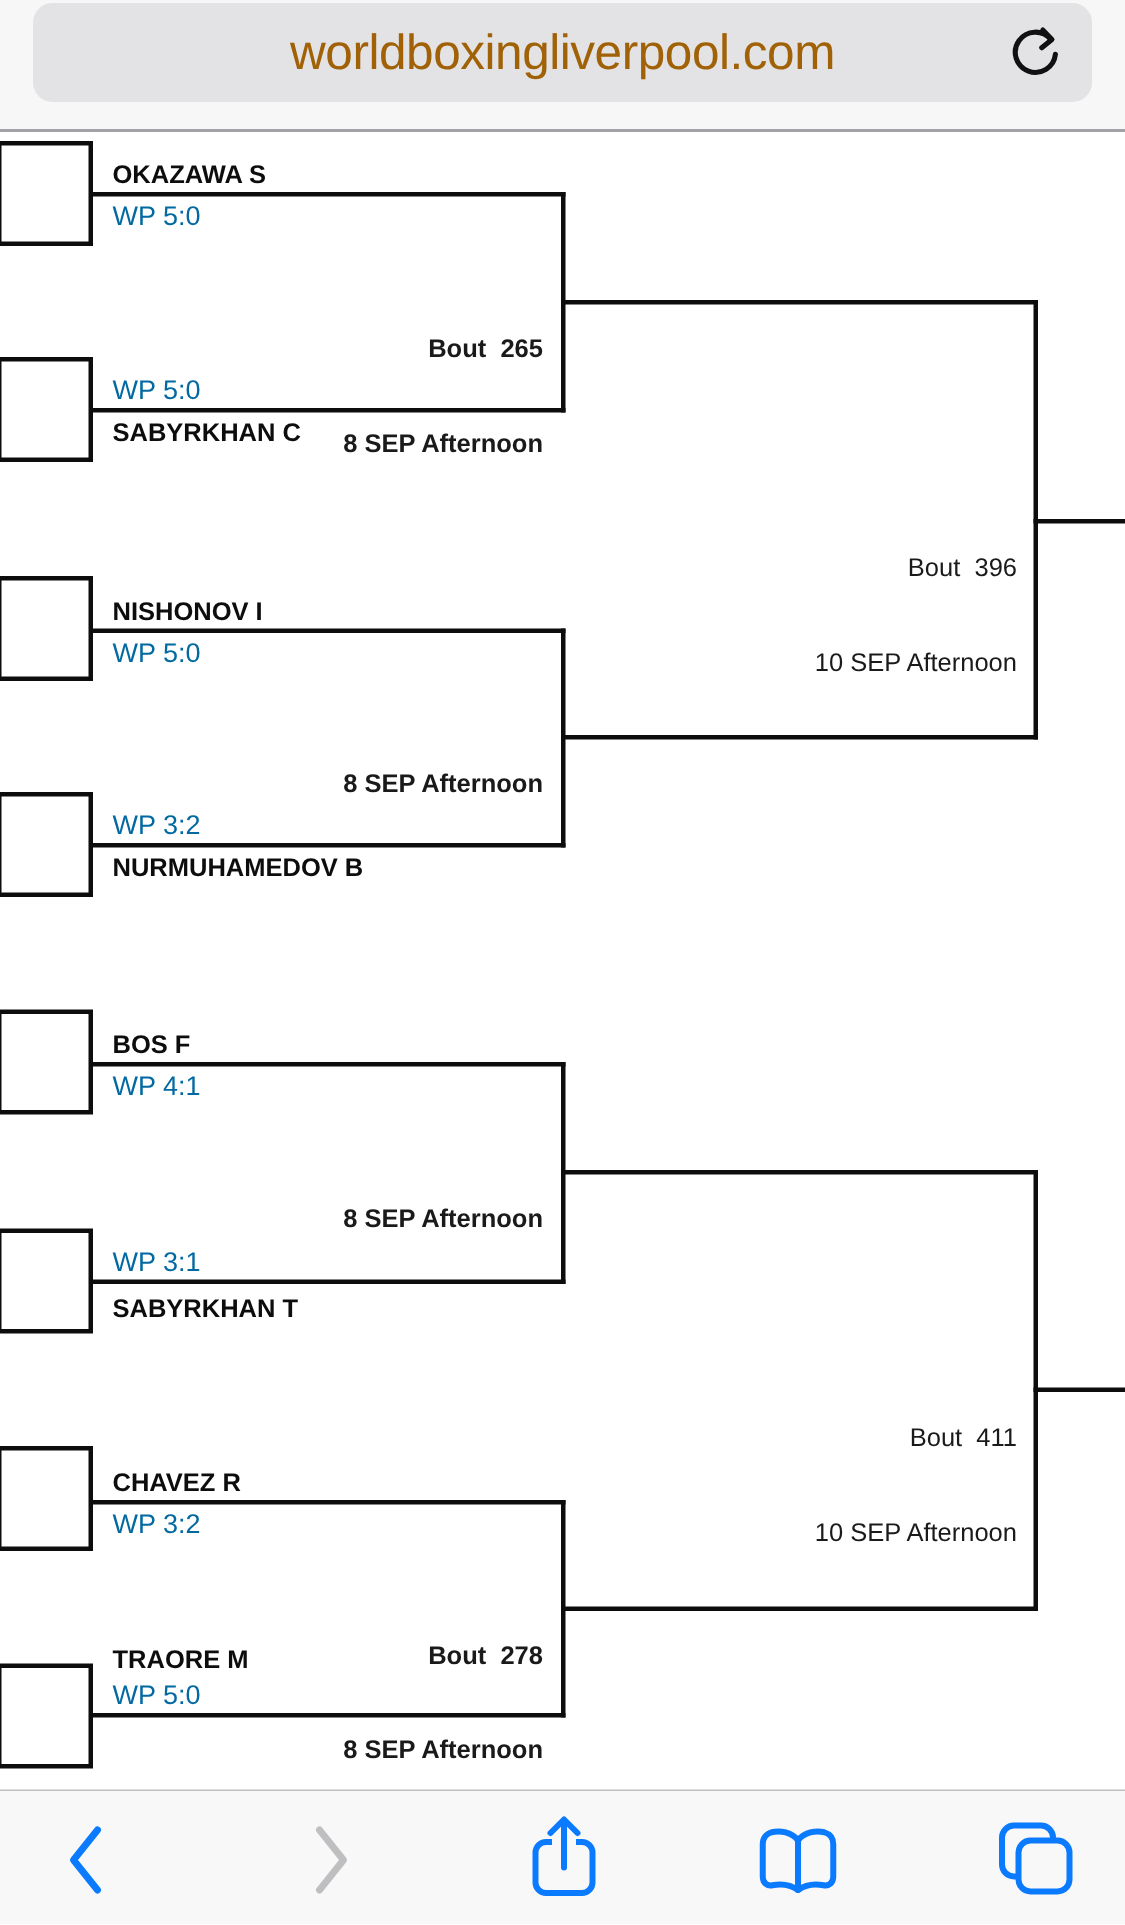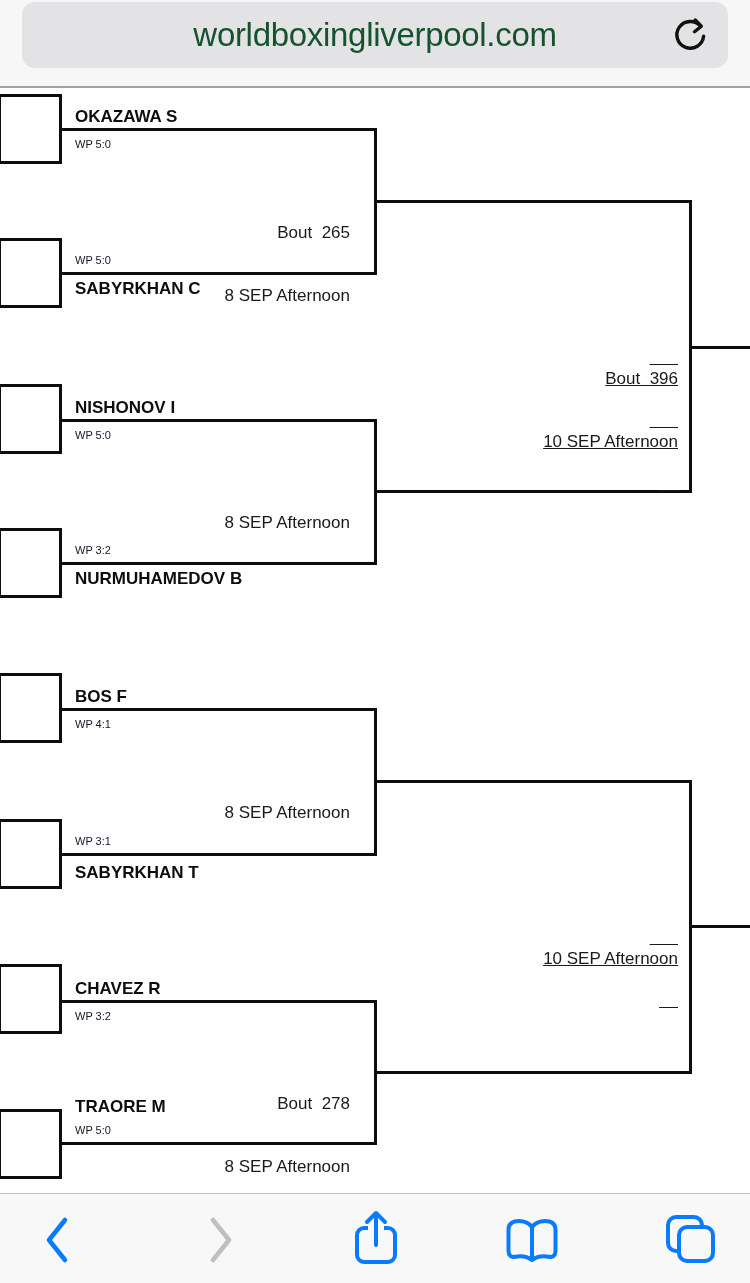--- a/index.html
+++ b/index.html
@@ -10,21 +10,21 @@
   
   .topbar{
     position:absolute;left:0;top:0;width:750px;height:88px;
     background:#f7f7f8;border-bottom:2px solid #a2a2a6;box-sizing:border-box;
   }
   .url-pill{
     position:absolute;left:22px;top:2px;width:706px;height:66px;border-radius:13px;
     background:#e3e3e5;display:flex;align-items:center;justify-content:center;
   }
   .url-text{
-    font-size:33px;color:#14532d;letter-spacing:-0.3px;white-space:nowrap;
+    font-size:33px;color:#a16207;letter-spacing:-0.3px;white-space:nowrap;
   }
   .reload-btn{
     position:absolute;left:672px;top:16px;width:40px;height:40px;
     background:none;border:none;padding:0;cursor:pointer;
   }
   
   .bracket{position:absolute;left:0;top:88px;width:750px;height:1105px;background:#fff;}
   .seed-box{
     position:absolute;left:-2px;width:58px;height:64px;border:3px solid #0d0d0d;background:#fff;
   }
@@ -32,28 +32,28 @@
   .hline{height:3px;}
   .vline{width:3px;}
   .entry-line{left:61px;width:316px;}
   .out-line{left:374px;width:318px;}
   .final-line{left:689px;width:61px;}
   .athlete-name{
     position:absolute;left:75px;font-size:17px;font-weight:bold;color:#0d0d0d;
     line-height:21px;white-space:nowrap;
   }
   .result-label{
-    position:absolute;left:75px;font-size:11px;color:#0f172a;line-height:21px;white-space:nowrap;
+    position:absolute;left:75px;font-size:18px;color:#0369a1;line-height:21px;white-space:nowrap;
   }
   .bout-label{
     position:absolute;width:280px;text-align:right;font-size:17px;color:#1a1a1a;
     line-height:21px;white-space:pre;
   }
-  .bout-r1{right:400px;}
-  .bout-r2{right:72px;text-decoration:underline;}
+  .bout-r1{right:388px;font-weight:bold;}
+  .bout-r2{right:72px;}
   
   .toolbar{
     position:absolute;left:0;top:1193px;width:750px;height:90px;
     background:#f8f8f9;border-top:1px solid #bfbfc1;box-sizing:border-box;
   }
   .tb-btn{position:absolute;background:none;border:none;padding:0;cursor:pointer;}
   svg{display:block;}
 </style>
 </head>
 <body>
@@ -143,20 +143,21 @@
     <span class="athlete-name" style="top:890px">CHAVEZ R</span>
     <span class="result-label" style="top:918px">WP 3:2</span>
     <span class="result-label" style="top:1032px">WP 5:0</span>
     <span class="athlete-name" style="top:1008px">TRAORE M</span>
     <div class="bout-label bout-r1" style="top:963px">
       <div>Bout  278</div>
       <div>8 SEP Afternoon</div>
     </div>
 
     <div class="bout-label bout-r2" style="top:818px">
+      <div>Bout  411</div>
       <div>10 SEP Afternoon</div>
     </div>
 
   </main>
 
   <footer class="toolbar">
 
     <button class="tb-btn" style="left:40px;top:20px;width:36px;height:52px">
       <span>
         <svg width="36" height="52" viewBox="0 0 36 52">

